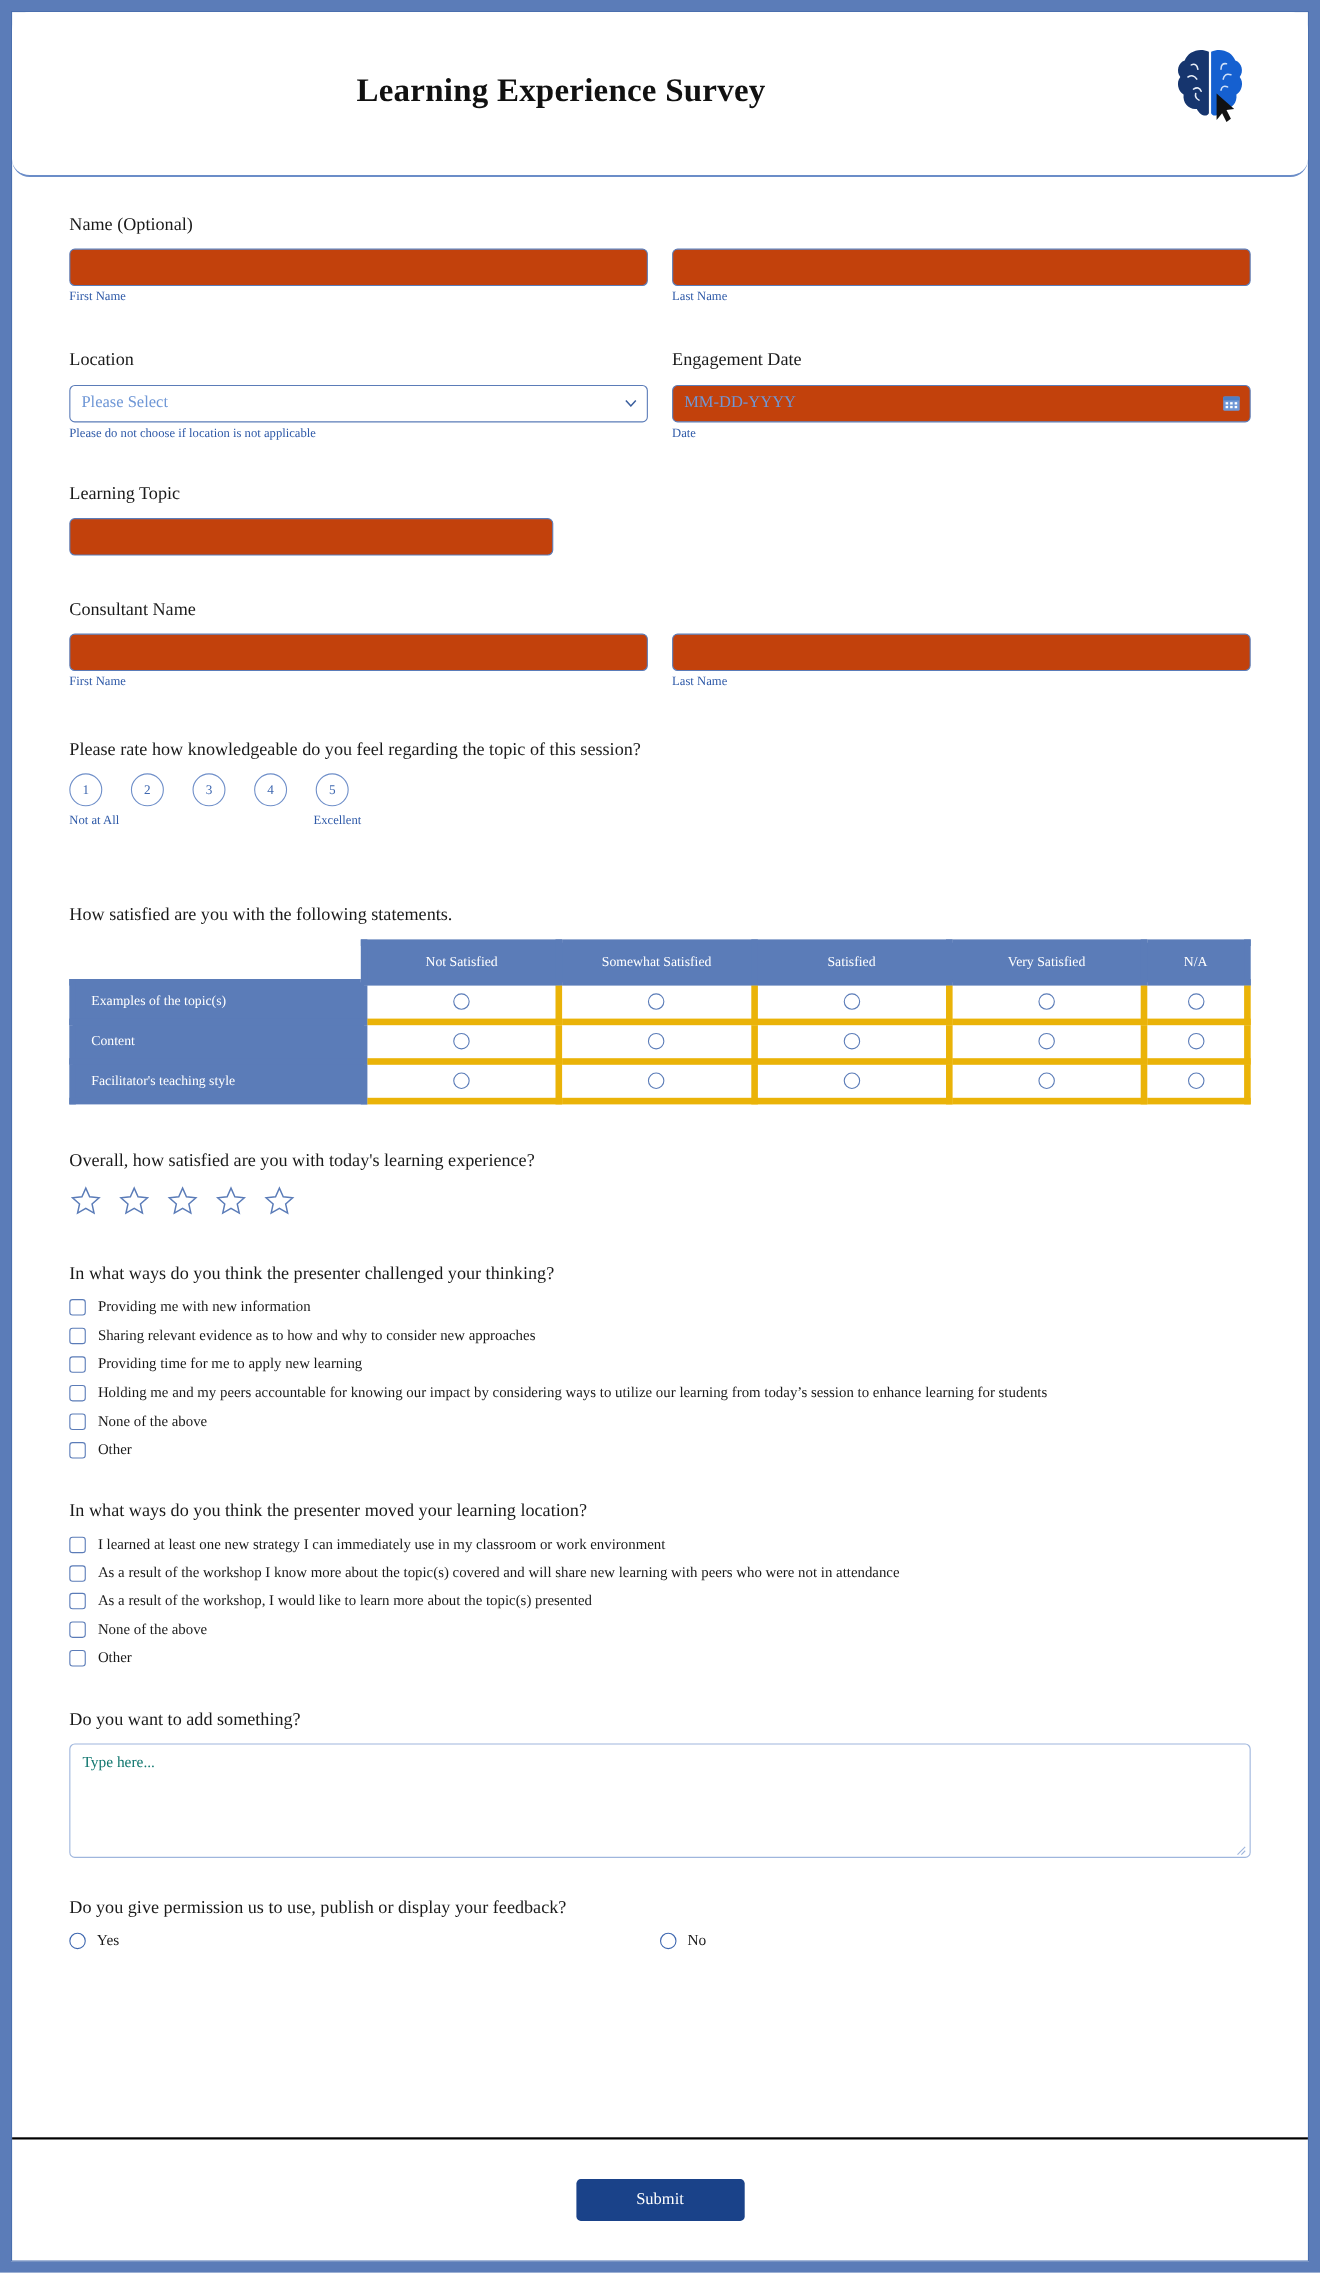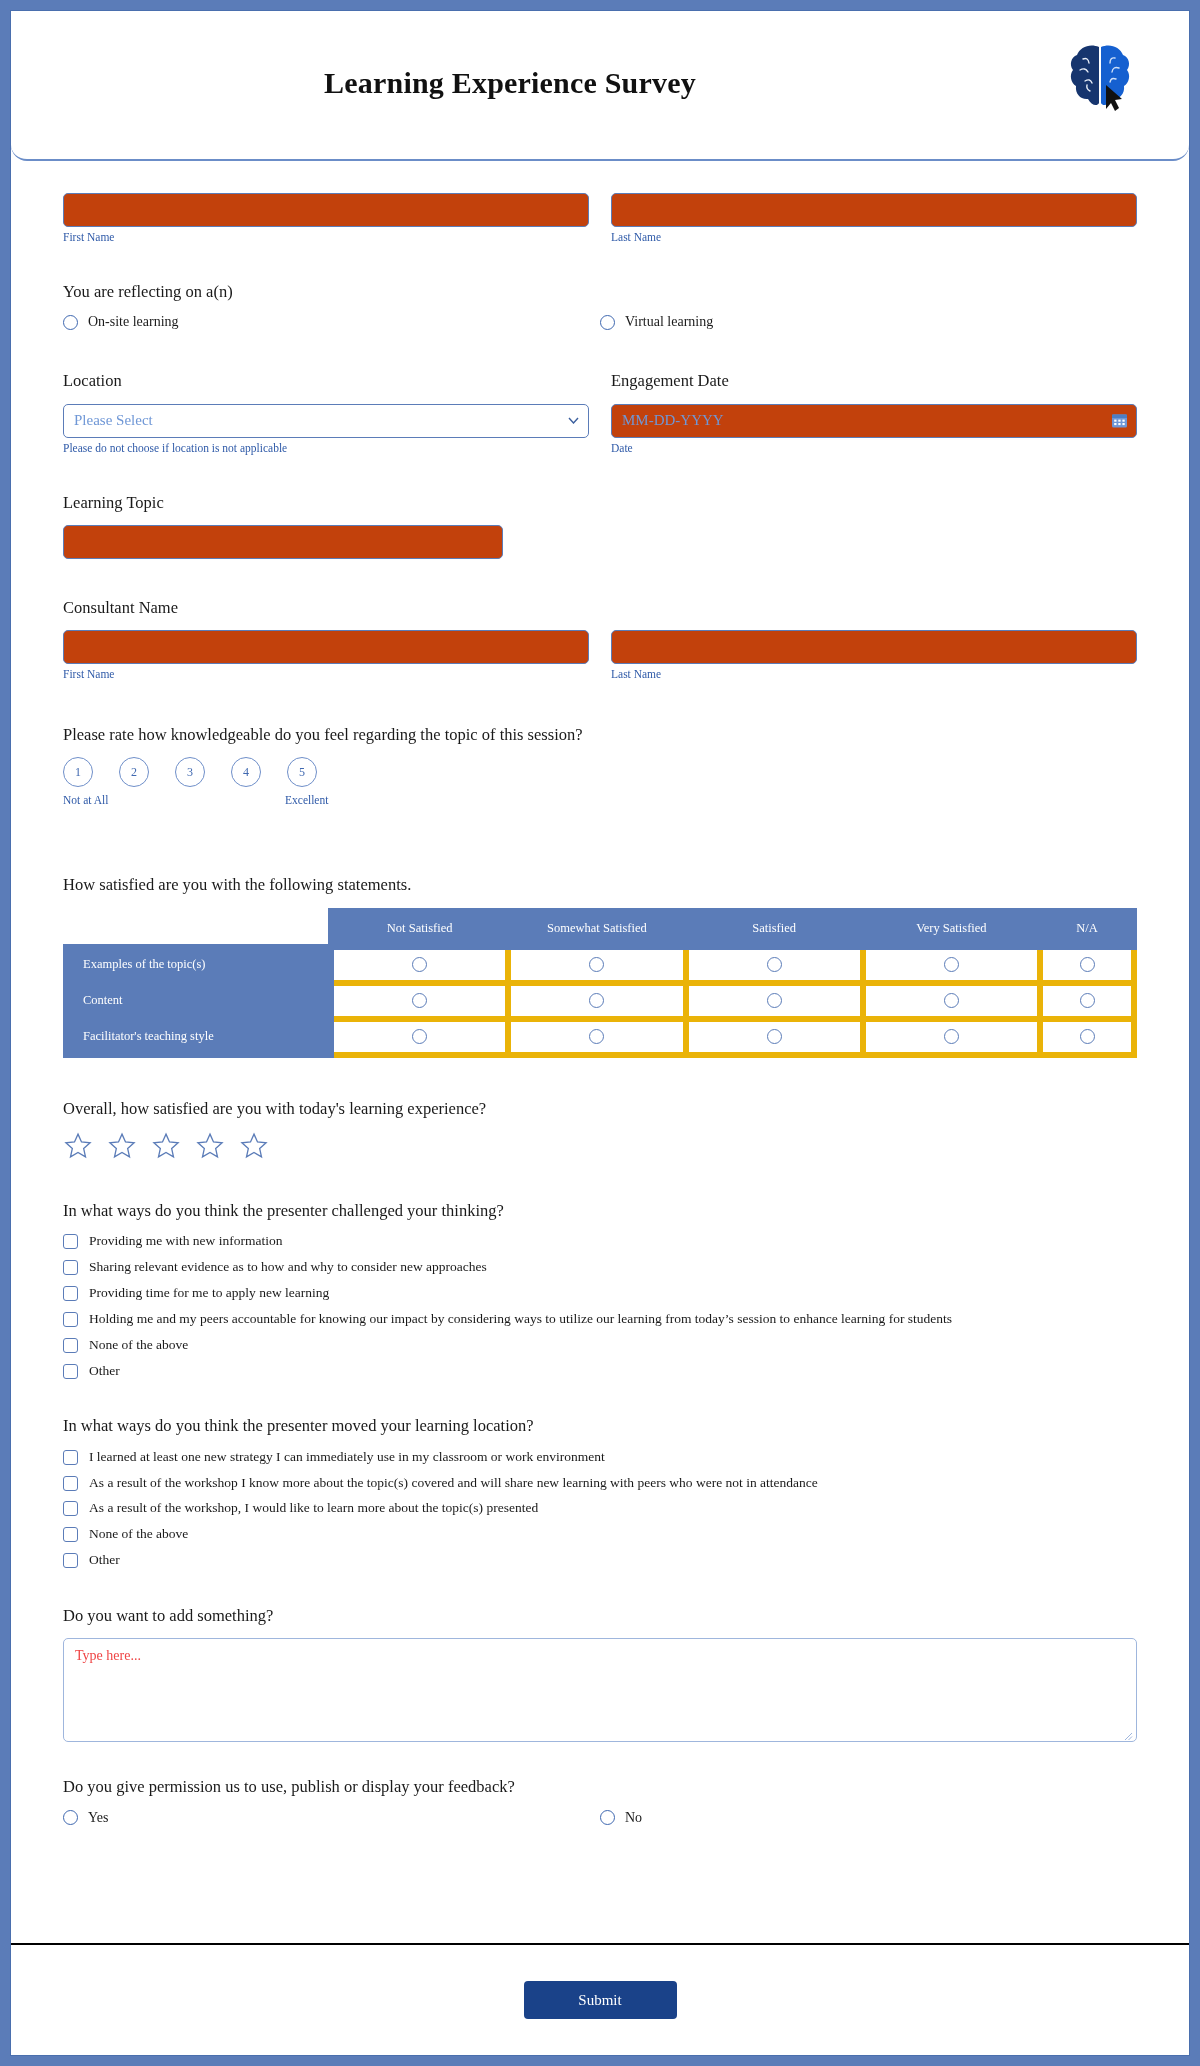--- a/index.html
+++ b/index.html
@@ -202,21 +202,21 @@
 
   
   .textarea-box {
     width: 100%;
     height: 104px;
     border: 1px solid #9fb6dd;
     border-radius: 5px;
     background: #fff;
     padding: 9px 11px;
     font-size: 14px;
-    color: #ef4444;
+    color: #0f766e;
     position: relative;
     font-family: "Liberation Serif", serif;
   }
   .resize-grip {
     position: absolute;
     right: 3px; bottom: 3px;
     width: 9px; height: 9px;
   }
 
   
@@ -263,45 +263,33 @@
           <path d="M50 40 q-5 -2 -6 3"></path>
         </g>
         <path d="M40 46 L40 70 L45 64 L49 72 L53 69 L49 61 L56 60 Z" fill="#111111"></path>
       </svg>
     </div>
   </div>
 
   <div class="form-body">
 
     <div class="field-block">
+      <div class="q-label">Name (Optional)</div>
       <div class="two-col">
         <div class="col">
           <input class="text-input" type="text" value="" style="">
           <div class="sub-label">First Name</div>
         </div>
         <div class="col">
           <input class="text-input" type="text" value="" style="">
           <div class="sub-label">Last Name</div>
         </div>
       </div>
     </div>
 
-    <div class="field-block" style="margin-top:38px;">
-      <div class="q-label">You are reflecting on a(n)</div>
-      <div class="radio-row">
-        <div class="radio-col">
-          <span class="radio-dot"></span>
-          <span class="radio-text">On-site learning</span>
-        </div>
-        <div class="radio-col">
-          <span class="radio-dot"></span>
-          <span class="radio-text">Virtual learning</span>
-        </div>
-      </div>
-    </div>
 
     <div class="field-block" style="margin-top:40px;">
       <div class="two-col">
         <div class="col">
           <div class="q-label">Location</div>
           <div class="select-wrap">
             <div class="select-input">
               <span>Please Select</span>
             </div>
             <span class="chev">

